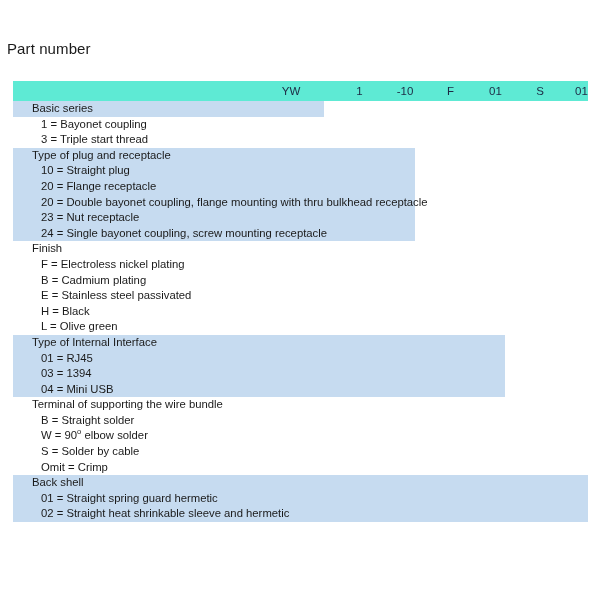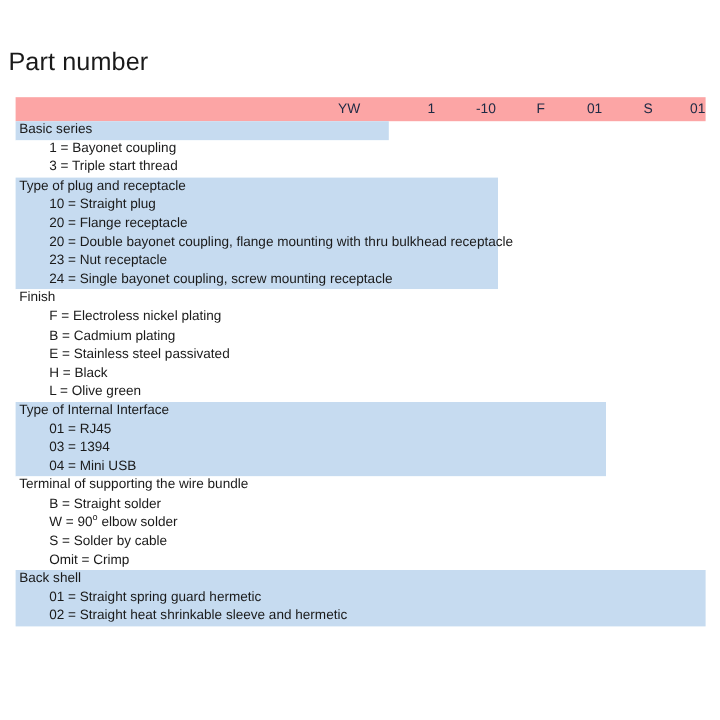--- a/index.html
+++ b/index.html
@@ -8,37 +8,37 @@
     background:#ffffff;
     font-family:"Liberation Sans","DejaVu Sans",sans-serif;
     color:#1a1a1a;
     overflow:hidden;
   }
   #page{position:relative;width:600px;height:600px;}
 
   .page-title{
     position:absolute;
     left:7px; top:40px;
-    font-size:21px;
+    font-size:15px;
     color:#1a1a1a;
     letter-spacing:0.1px;
     white-space:nowrap;
   }
 
   
   .pn-table{
     position:absolute;
     left:13px; top:81px;
     width:575px;
   }
 
   .head-row{
     position:relative;
     height:20px;
-    background:#fca5a5;
+    background:#5eead4;
     display:block;
     text-decoration:underline;
   }
   .head-cell{
     position:absolute;
     top:0; height:20px;
     line-height:20px;
     font-size:11.5px;
     color:#1d2a44;
     text-align:center;
@@ -57,21 +57,21 @@
 
   .rows{ position:relative; }
   .row{
     position:relative;
     height:15.6px;
     line-height:15.6px;
     font-size:11.3px;
     color:#1a1a1a;
     white-space:nowrap;
   }
-  .row.title{ padding-left:3px; }
+  .row.title{ padding-left:19px; }
   .row.opt{ padding-left:28px; }
   .row span.txt{ position:relative; }
   sup{ font-size:7.6px; vertical-align:super; line-height:0; }
 </style>
 </head>
 <body>
 
 <div id="page">
 
   <div class="page-title">Part number</div>

